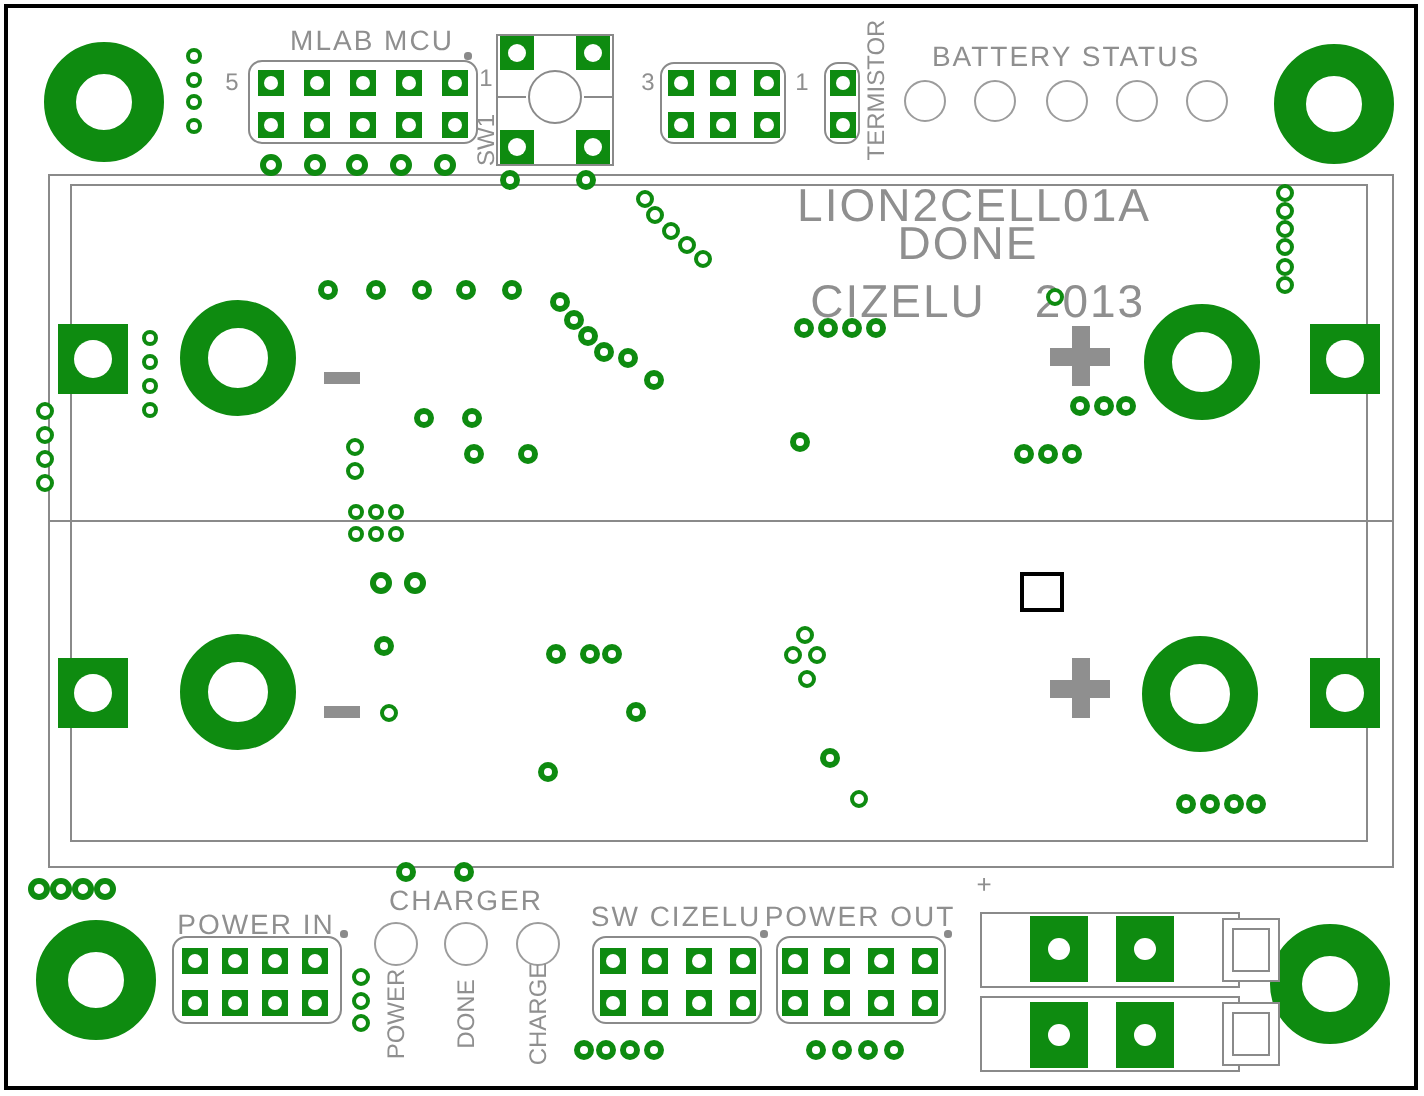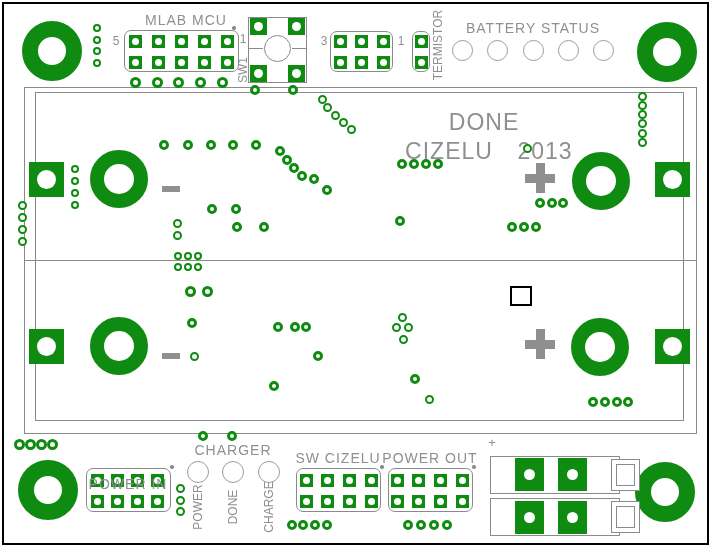--- a/index.html
+++ b/index.html
@@ -16,20 +16,21 @@
   #t-org{left:484px;top:122px;}
   #t-designer{left:449px;top:151px;}
   #t-year{left:545px;top:151px;}
 </style>
 </head>
 <body>
 
 <div id="stage">
   <div id="frame"></div>
   <div id="board">
+    <div class="title" id="t-name">LION2CELL01A</div>
     <div class="title" id="t-org">DONE</div>
     <div class="title" id="t-designer">CIZELU</div>
     <div class="title" id="t-year">2013</div>
   <div style="position: absolute; box-sizing: border-box; left: 24px; top: 87px; width: 673px; height: 347px; border: 1.5px solid rgb(138, 138, 138);"></div>
       <div style="position: absolute; box-sizing: border-box; left: 35px; top: 92px; width: 649px; height: 329px; border: 1px solid rgb(138, 138, 138);"></div>
       <div style="position: absolute; box-sizing: border-box; left: 24px; top: 260px; width: 673px; height: 0px; border-top: 1.5px solid rgb(138, 138, 138);"></div>
       <div style="position: absolute; box-sizing: border-box; left: 22px; top: 21px; width: 60px; height: 60px; border-radius: 50%; border: 16px solid rgb(14, 139, 16); background: rgb(255, 255, 255);"></div>
       <div style="position: absolute; box-sizing: border-box; left: 637px; top: 22px; width: 60px; height: 60px; border-radius: 50%; border: 16px solid rgb(14, 139, 16); background: rgb(255, 255, 255);"></div>
       <div style="position: absolute; box-sizing: border-box; left: 18px; top: 460px; width: 60px; height: 60px; border-radius: 50%; border: 16px solid rgb(14, 139, 16); background: rgb(255, 255, 255);"></div>
       <div style="position: absolute; box-sizing: border-box; left: 635px; top: 462px; width: 60px; height: 60px; border-radius: 50%; border: 16px solid rgb(14, 139, 16); background: rgb(255, 255, 255);"></div>
@@ -208,21 +209,21 @@
       <div style="position: absolute; box-sizing: border-box; left: 150.5px; top: 473.5px; width: 13px; height: 13px; background: rgb(14, 139, 16);"></div>
       <div style="position: absolute; box-sizing: border-box; left: 153.5px; top: 476.5px; width: 7px; height: 7px; border-radius: 50%; background: rgb(255, 255, 255);"></div>
       <div style="position: absolute; box-sizing: border-box; left: 90.5px; top: 494.5px; width: 13px; height: 13px; background: rgb(14, 139, 16);"></div>
       <div style="position: absolute; box-sizing: border-box; left: 93.5px; top: 497.5px; width: 7px; height: 7px; border-radius: 50%; background: rgb(255, 255, 255);"></div>
       <div style="position: absolute; box-sizing: border-box; left: 110.5px; top: 494.5px; width: 13px; height: 13px; background: rgb(14, 139, 16);"></div>
       <div style="position: absolute; box-sizing: border-box; left: 113.5px; top: 497.5px; width: 7px; height: 7px; border-radius: 50%; background: rgb(255, 255, 255);"></div>
       <div style="position: absolute; box-sizing: border-box; left: 130.5px; top: 494.5px; width: 13px; height: 13px; background: rgb(14, 139, 16);"></div>
       <div style="position: absolute; box-sizing: border-box; left: 133.5px; top: 497.5px; width: 7px; height: 7px; border-radius: 50%; background: rgb(255, 255, 255);"></div>
       <div style="position: absolute; box-sizing: border-box; left: 150.5px; top: 494.5px; width: 13px; height: 13px; background: rgb(14, 139, 16);"></div>
       <div style="position: absolute; box-sizing: border-box; left: 153.5px; top: 497.5px; width: 7px; height: 7px; border-radius: 50%; background: rgb(255, 255, 255);"></div>
-      <div class="lbl" style="position: absolute; box-sizing: border-box; left: 128px; top: 484px;">POWER IN</div>
+      <div class="lbl" style="position: absolute; box-sizing: border-box; left: 128px; top: 462px;">POWER IN</div>
       <div style="position: absolute; box-sizing: border-box; left: 170.25px; top: 465.25px; width: 3.5px; height: 3.5px; border-radius: 50%; background: rgb(138, 138, 138);"></div>
       <div style="position: absolute; box-sizing: border-box; left: 296px; top: 468px; width: 85px; height: 44px; border: 1px solid rgb(138, 138, 138); border-radius: 7px;"></div>
       <div style="position: absolute; box-sizing: border-box; left: 299.5px; top: 473.5px; width: 13px; height: 13px; background: rgb(14, 139, 16);"></div>
       <div style="position: absolute; box-sizing: border-box; left: 302.5px; top: 476.5px; width: 7px; height: 7px; border-radius: 50%; background: rgb(255, 255, 255);"></div>
       <div style="position: absolute; box-sizing: border-box; left: 321.2px; top: 473.5px; width: 13px; height: 13px; background: rgb(14, 139, 16);"></div>
       <div style="position: absolute; box-sizing: border-box; left: 324.2px; top: 476.5px; width: 7px; height: 7px; border-radius: 50%; background: rgb(255, 255, 255);"></div>
       <div style="position: absolute; box-sizing: border-box; left: 342.9px; top: 473.5px; width: 13px; height: 13px; background: rgb(14, 139, 16);"></div>
       <div style="position: absolute; box-sizing: border-box; left: 345.9px; top: 476.5px; width: 7px; height: 7px; border-radius: 50%; background: rgb(255, 255, 255);"></div>
       <div style="position: absolute; box-sizing: border-box; left: 364.6px; top: 473.5px; width: 13px; height: 13px; background: rgb(14, 139, 16);"></div>
       <div style="position: absolute; box-sizing: border-box; left: 367.6px; top: 476.5px; width: 7px; height: 7px; border-radius: 50%; background: rgb(255, 255, 255);"></div>

